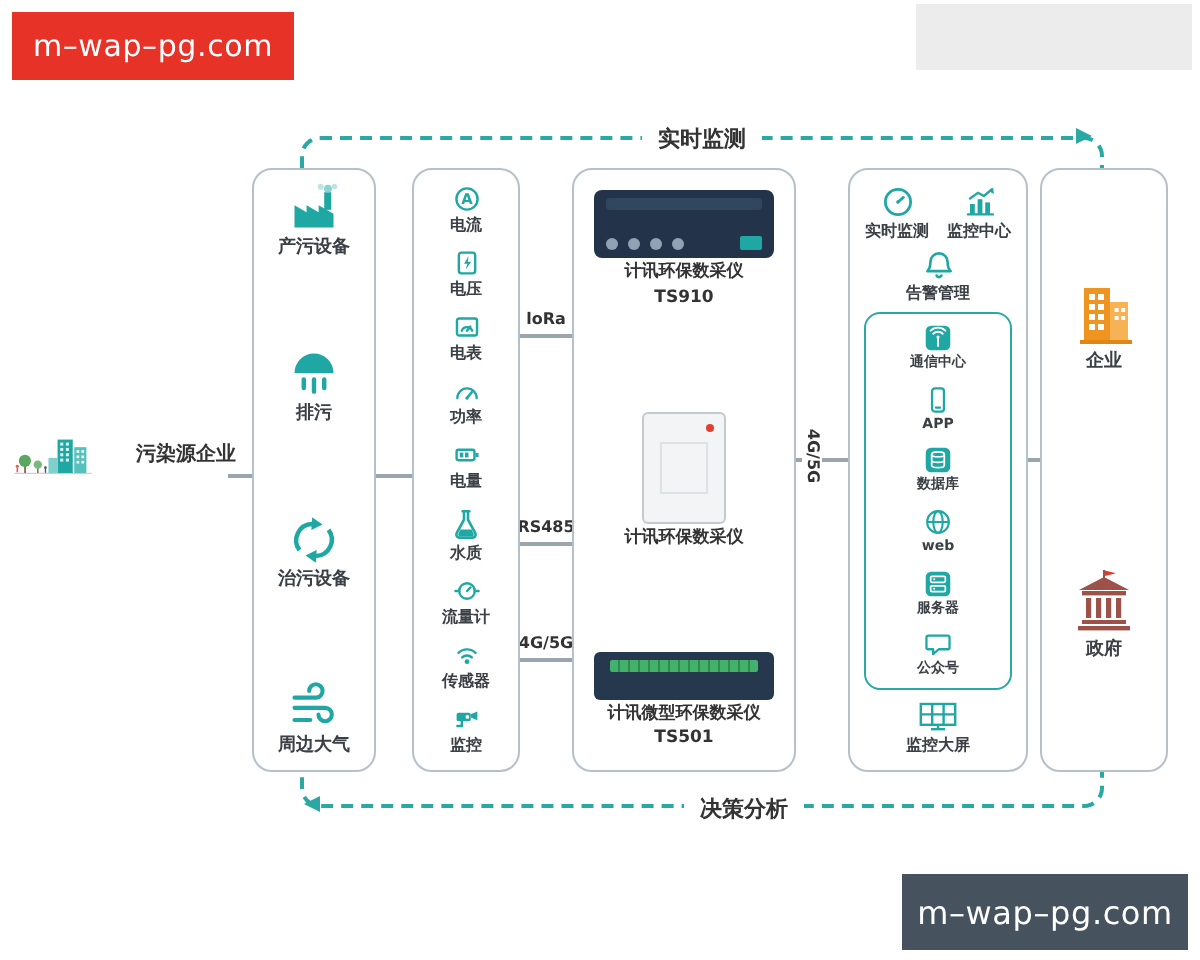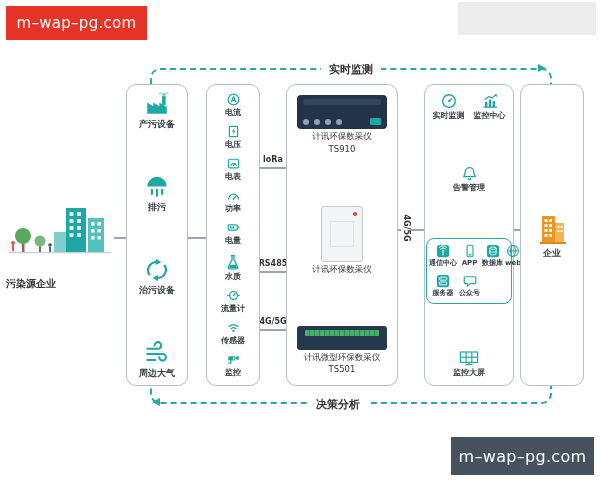--- a/index.html
+++ b/index.html
@@ -26,49 +26,49 @@
        display:flex;flex-direction:column;align-items:center}
   #col1{left:126px;top:84px;width:62px;height:302px;justify-content:space-between;padding:6px 0}
   #col2{left:206px;top:84px;width:54px;height:302px;justify-content:space-around;padding:4px 0}
   #col3{left:286px;top:84px;width:112px;height:302px;justify-content:space-between;padding:10px 6px}
   #col4{left:424px;top:84px;width:90px;height:302px;justify-content:space-between;padding:8px 3px}
   #col5{left:520px;top:84px;width:64px;height:302px;justify-content:space-around;padding:6px 0}
   .item{display:flex;flex-direction:column;align-items:center;gap:2px}
   .lbl{font-size:9px;font-weight:bold;color:#3a4046;text-align:center;line-height:1.2;white-space:nowrap}
   .lbl8{font-size:8px;font-weight:bold;color:#3a4046;text-align:center;line-height:1.15;white-space:nowrap}
   .lbl7{font-size:7px;font-weight:bold;color:#3a4046;text-align:center;line-height:1.1;white-space:nowrap}
-  .devlbl{font-size:8.5px;font-weight:normal;color:#333;text-align:left;line-height:1.25;white-space:nowrap}
+  .devlbl{font-size:8.5px;font-weight:bold;color:#333;text-align:left;line-height:1.25;white-space:nowrap}
   .dev-router{width:90px;height:34px;background:#233349;border-radius:4px;padding:4px 6px;
               display:flex;flex-direction:column;justify-content:space-between}
   .dr-top{height:6px;background:#31465f;border-radius:2px}
   .dr-ports{display:flex;gap:5px;align-items:center}
   .dr-ports i{width:6px;height:6px;border-radius:50%;background:#8fa3b5}
   .dr-ports b{width:11px;height:7px;background:#1fa8a3;margin-left:auto;border-radius:1px}
   .dev-cabinet{width:42px;height:56px;background:#f2f4f5;border:1px solid #c3cbd1;border-radius:3px;position:relative}
   .dev-cabinet:before{content:"";position:absolute;right:5px;top:5px;width:4px;height:4px;background:#e04030;border-radius:50%}
   .dev-cabinet:after{content:"";position:absolute;left:8px;right:8px;top:14px;height:24px;border:1px solid #dde2e5}
   .dev-micro{width:90px;height:24px;background:#26384e;border-radius:3px;padding:4px 8px 0}
   .dm-strip{height:6px;background:repeating-linear-gradient(90deg,#43b06b 0 4px,#2e8a4f 4px 5px);border-radius:1px}
   .prow{display:flex;width:100%;justify-content:space-around}
-  .core{border:1.5px solid #2aa9a4;border-radius:8px;padding:5px 2px;width:86px;
-        display:grid;grid-template-columns:1fr 1fr 1fr 1fr;gap:7px 2px;justify-items:center}
-  .scene{display:flex;flex-direction:column;gap:21px;position:absolute;left:6px;top:198px;width:112px}
+  .core{border:1.5px solid #2aa9a4;border-radius:8px;padding:5px 2px;width:74px;
+        display:grid;grid-template-columns:1fr;gap:7px 2px;justify-items:center}
+  .scene{display:flex;flex-direction:row;align-items:center;gap:21px;position:absolute;left:6px;top:198px;width:112px}
   .srclbl{font-size:10px;font-weight:bold;color:#333;white-space:nowrap}
 </style>
 </head>
 <body>
 
 <div class="abs" style="left:0;top:0;width:600px;height:480px">
 
   <div class="banner banner-top">m–wap–pg.com</div>
   <div class="smudge"></div>
 
   <div class="frame"></div>
   <div class="flowchip" style="left:351px;top:62px">实时监测</div>
-  <div class="flowchip" style="left:338px;top:397px">决策分析</div>
+  <div class="flowchip" style="left:372px;top:397px">决策分析</div>
   <div class="arrow arrow-right" style="left:538px;top:64px"></div>
   <div class="arrow arrow-left" style="left:152px;top:398px"></div>
 
   <div class="line" style="left:114px;top:237px;width:12px"></div>
   <div class="line" style="left:188px;top:237px;width:18px"></div>
   <div class="line" style="left:260px;top:167px;width:26px"></div>
   <div class="line" style="left:260px;top:271px;width:26px"></div>
   <div class="line" style="left:260px;top:329px;width:26px"></div>
   <div class="line" style="left:398px;top:229px;width:26px"></div>
   <div class="line" style="left:514px;top:229px;width:6px"></div>
@@ -361,16 +361,31 @@
             <rect x="14" y="22" width="3" height="3"></rect>
           <rect x="22.3" y="14" width="2" height="2"></rect>
             <rect x="25.6" y="14" width="2" height="2"></rect>
           <rect x="22.3" y="18" width="2" height="2"></rect>
             <rect x="25.6" y="18" width="2" height="2"></rect>
         </g>
         <rect x="5" y="30" width="26" height="2" fill="#e08614"></rect>
       </svg>
       <div class="lbl">企业</div>
     </div>
+    <div class="item">
+      <svg width="34" height="34" viewBox="0 0 34 34">
+        <rect x="16.5" y="1" width="1" height="4.5" fill="#9d5149"></rect>
+        <path d="M17.5 1.2l5.5 1.4-5.5 1.4z" fill="#e23b2e"></path>
+        <polygon points="17,4.5 29.5,11 4.5,11" fill="#9d5149"></polygon>
+        <rect x="6" y="11.5" width="22" height="2.2" fill="#9d5149"></rect>
+        <rect x="8" y="15" width="2.6" height="10" fill="#9d5149"></rect>
+        <rect x="13" y="15" width="2.6" height="10" fill="#9d5149"></rect>
+        <rect x="18" y="15" width="2.6" height="10" fill="#9d5149"></rect>
+        <rect x="23" y="15" width="2.6" height="10" fill="#9d5149"></rect>
+        <rect x="6" y="26" width="22" height="2" fill="#9d5149"></rect>
+        <rect x="4" y="29" width="26" height="2.2" fill="#9d5149"></rect>
+      </svg>
+      <div class="lbl">政府</div>
+    </div>
   </div>
 
   <div class="banner banner-bottom">m–wap–pg.com</div>
 </div>
 
 </body></html>

